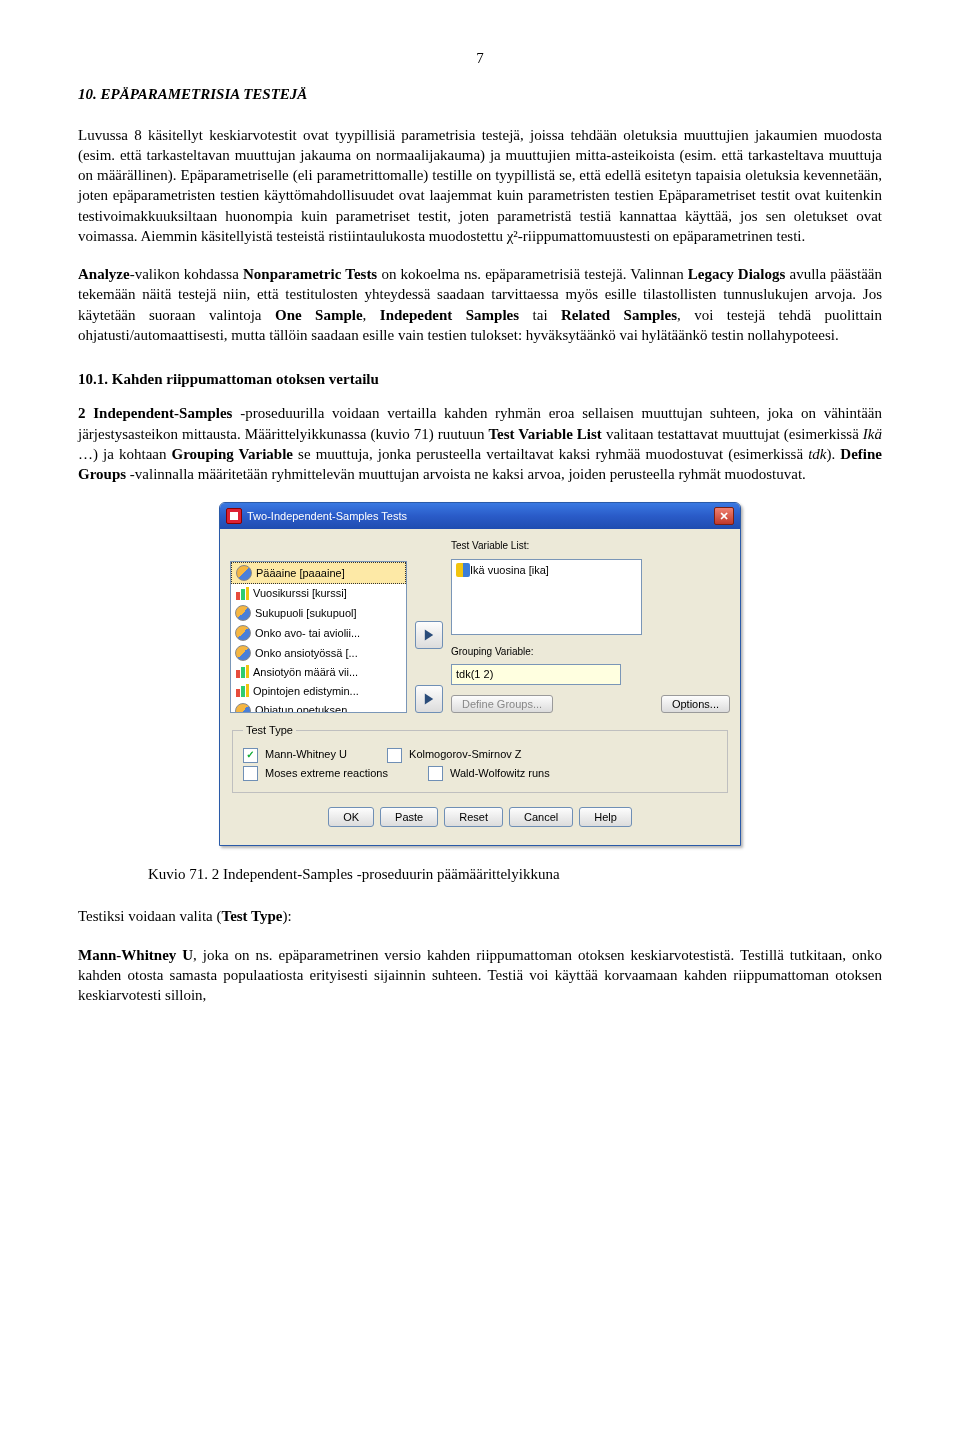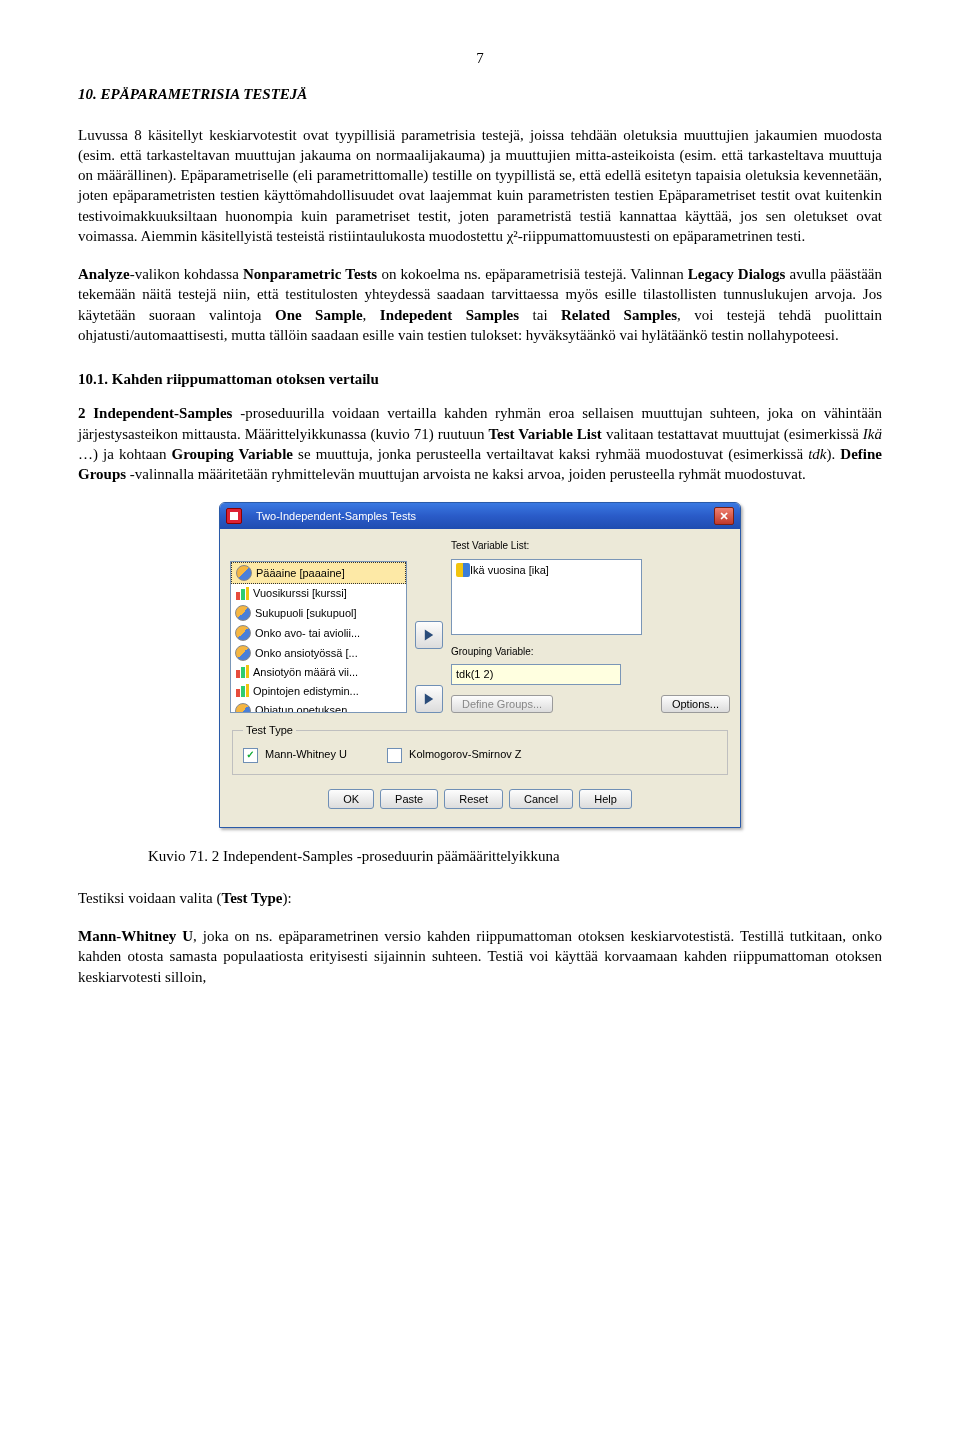--- a/index.html
+++ b/index.html
@@ -32,21 +32,21 @@
   }
   .titlebar {
     background: linear-gradient(to bottom, #3a79e2 0%, #2a5bc8 50%, #1f4db0 100%);
     color: #fff;
     padding: 4px 6px;
     display: flex;
     align-items: center;
     justify-content: space-between;
     border-radius: 5px 5px 0 0;
   }
-  .titlebar .title-left { display: flex; align-items: center; gap: 14px; }
+  .titlebar .title-left { display: flex; align-items: center; gap: 5px; }
   .title-icon {
     width: 14px; height: 14px; background: #d23; border: 1px solid #800;
     display: inline-block; border-radius: 2px; position: relative;
   }
   .title-icon::after {
     content: ""; position: absolute; inset: 3px; background:#fff;
   }
   .close-btn {
     width: 18px; height: 16px; background: linear-gradient(#f08070,#c0392b);
     border: 1px solid #7a1f12; border-radius: 2px; color:#fff; font-weight:bold;
@@ -239,20 +239,30 @@
         <div class="ct-row">
           <label>
             <span class="chk checked"></span>
             <span>Mann-Whitney U</span>
           </label>
           <label>
             <span class="chk"></span>
             <span>Kolmogorov-Smirnov Z</span>
           </label>
         </div>
+        <div class="ct-row">
+          <label>
+            <span class="chk"></span>
+            <span>Moses extreme reactions</span>
+          </label>
+          <label>
+            <span class="chk"></span>
+            <span>Wald-Wolfowitz runs</span>
+          </label>
+        </div>
       </fieldset>
 
       <div class="dlg-buttons">
         <button>OK</button>
         <button>Paste</button>
         <button>Reset</button>
         <button>Cancel</button>
         <button>Help</button>
       </div>
     </div>

